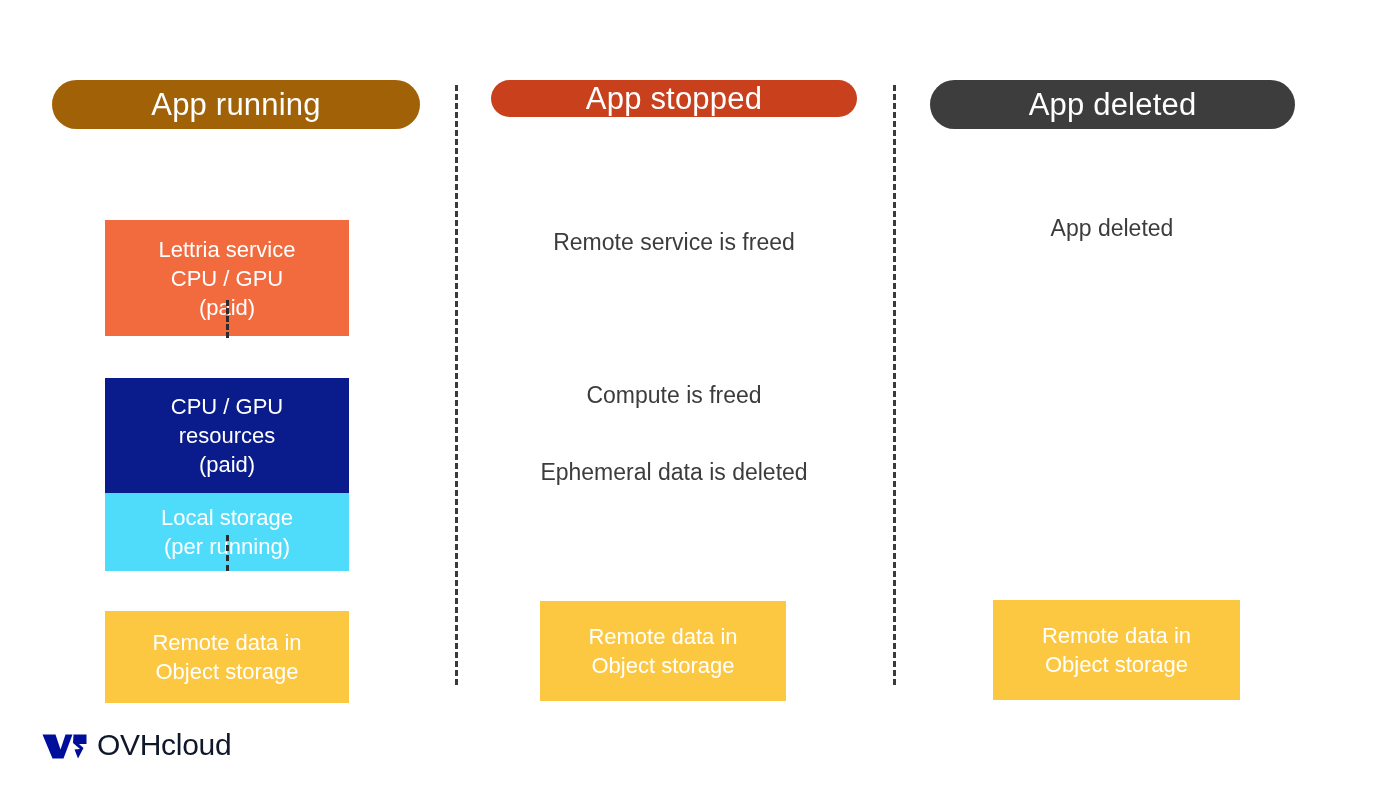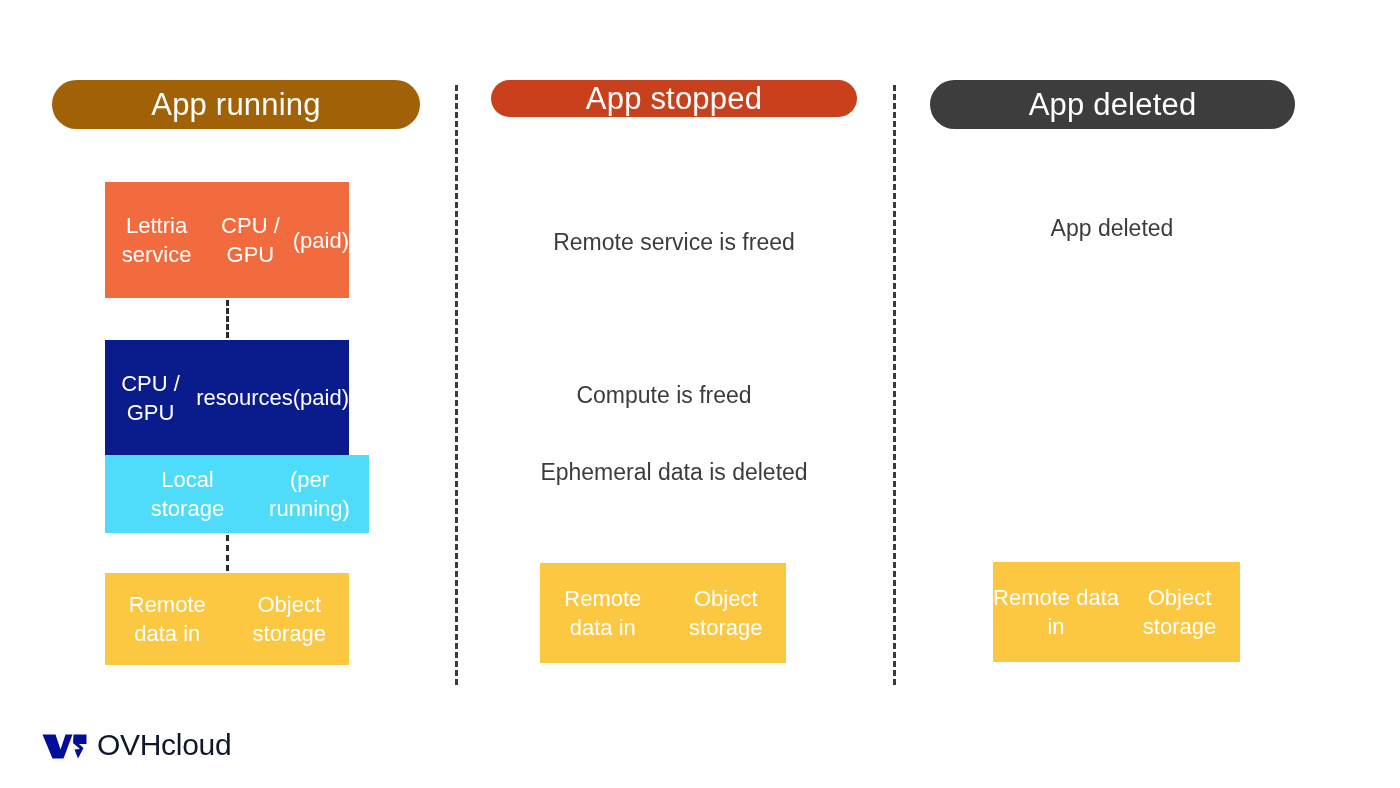--- a/index.html
+++ b/index.html
@@ -43,33 +43,34 @@
     height: 600px;
     border-left: 3px dashed #3a3a3a;
   }
   #divider-1 { left: 455px; }
   #divider-2 { left: 893px; }
 
   
   .box {
     position: absolute;
     display: flex;
-    flex-direction: row;
+    flex-direction: column;
     align-items: center;
     justify-content: center;
     color: #ffffff;
     font-size: 22px;
     line-height: 29px;
     text-align: center;
+    margin-top: 38px;
   }
   .box .line { display: block; }
 
   #box-lettria   { left: 105px; top: 182px; width: 244px; height: 116px; }
   #box-cpu       { left: 105px; top: 340px; width: 244px; height: 115px; }
-  #box-local     { left: 105px; top: 455px; width: 244px; height: 78px; padding-left: 20px;  }
+  #box-local     { left: 105px; top: 455px; width: 244px; height: 78px;  }
   #box-remote-1  { left: 105px; top: 573px; width: 244px; height: 92px;  }
   #box-remote-2  { left: 540px; top: 563px; width: 246px; height: 100px; }
   #box-remote-3  { left: 993px; top: 562px; width: 247px; height: 100px; }
 
   
   .connector {
     position: absolute;
     left: 226px;
     width: 0;
     border-left: 3px dashed #2b2b2b;
@@ -80,21 +81,21 @@
   
   .note {
     position: absolute;
     text-align: center;
     color: #3c3c3c;
     font-size: 23px;
     line-height: 32px;
     white-space: nowrap;
   }
   #note-lettria-freed { left: 455px; top: 226px; width: 438px; }
-  #note-compute-freed { left: 445px; top: 379px; width: 438px; }
+  #note-compute-freed { left: 455px; top: 379px; width: 438px; }
   #note-ephemeral     { left: 455px; top: 456px; width: 438px; }
   #note-app-deleted   { left: 893px; top: 212px; width: 438px; }
 
   
   #logo {
     position: absolute;
     left: 42px;
     top: 728px;
     display: flex;
     align-items: center;

